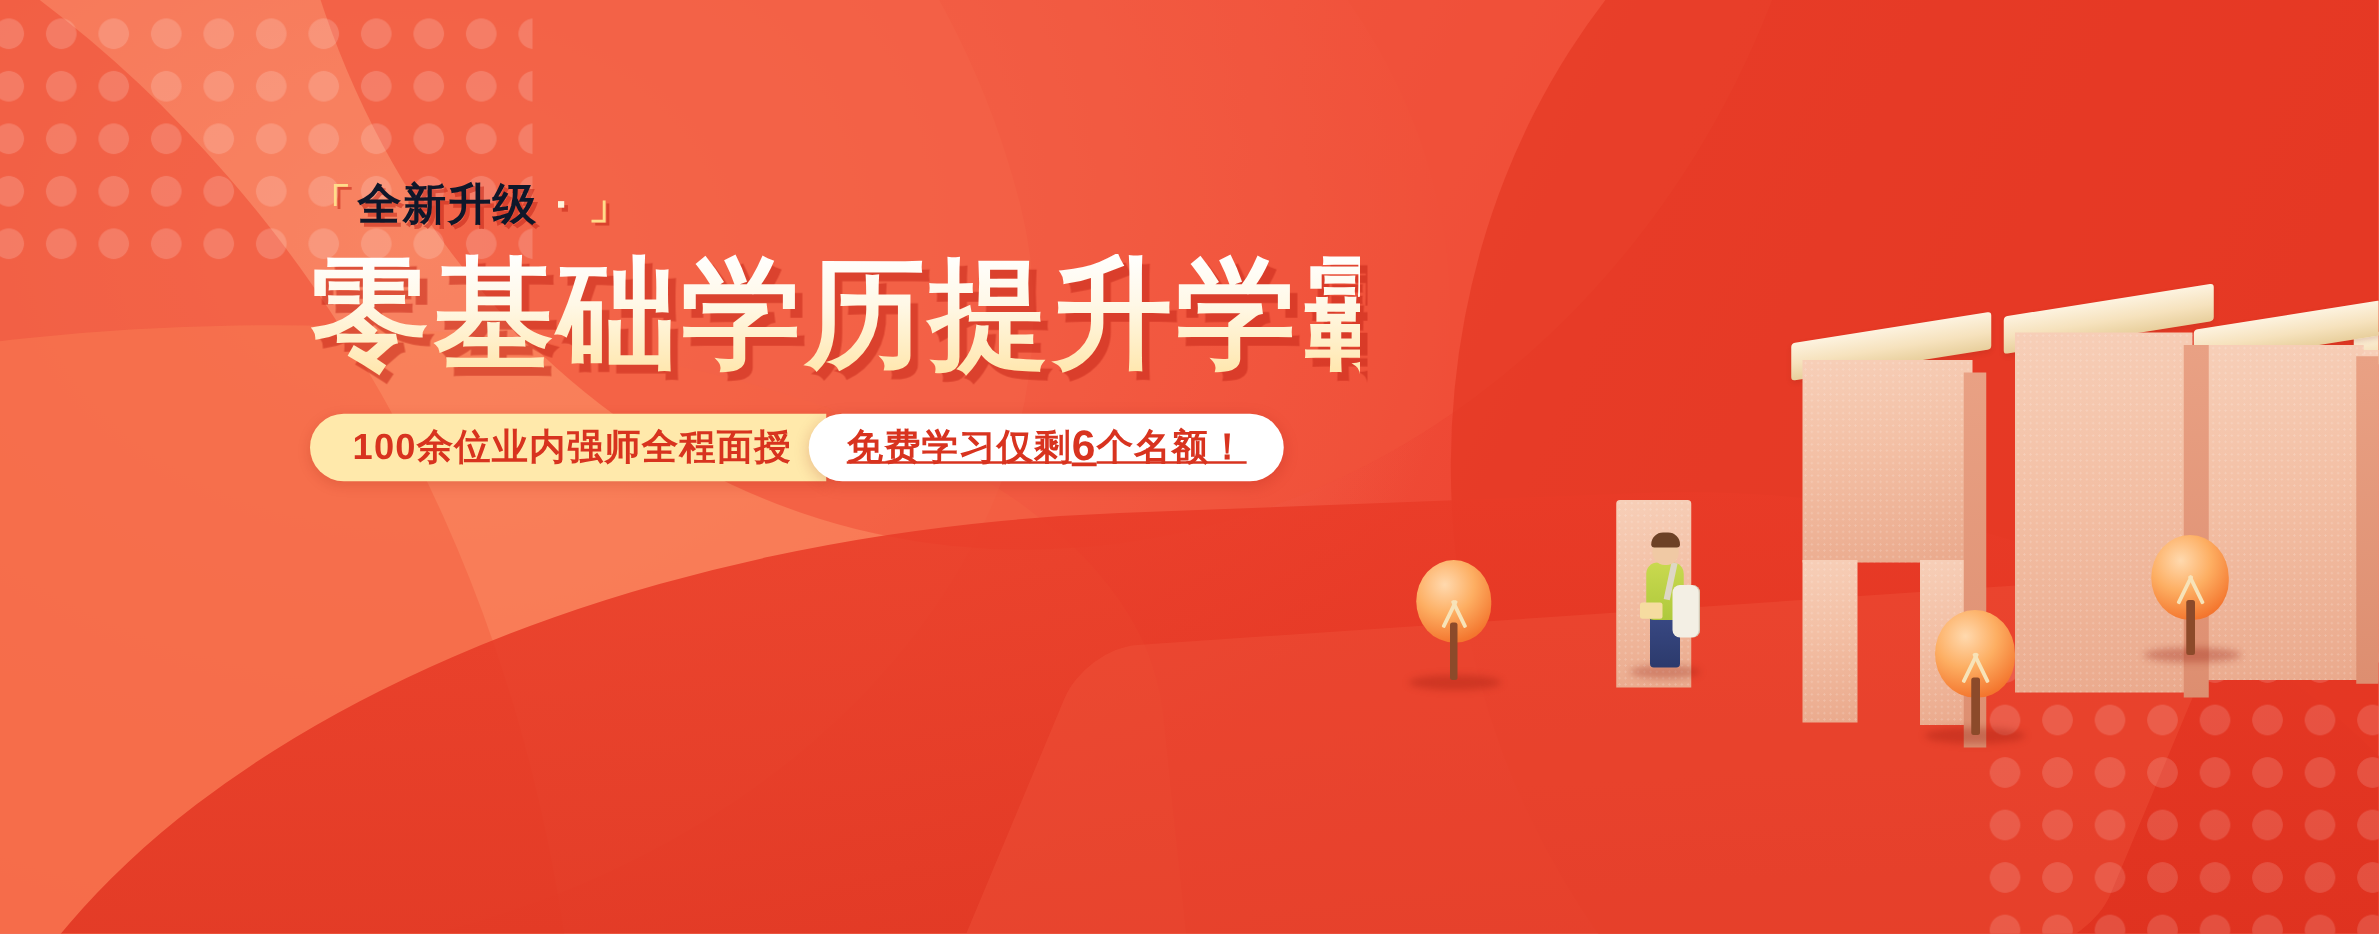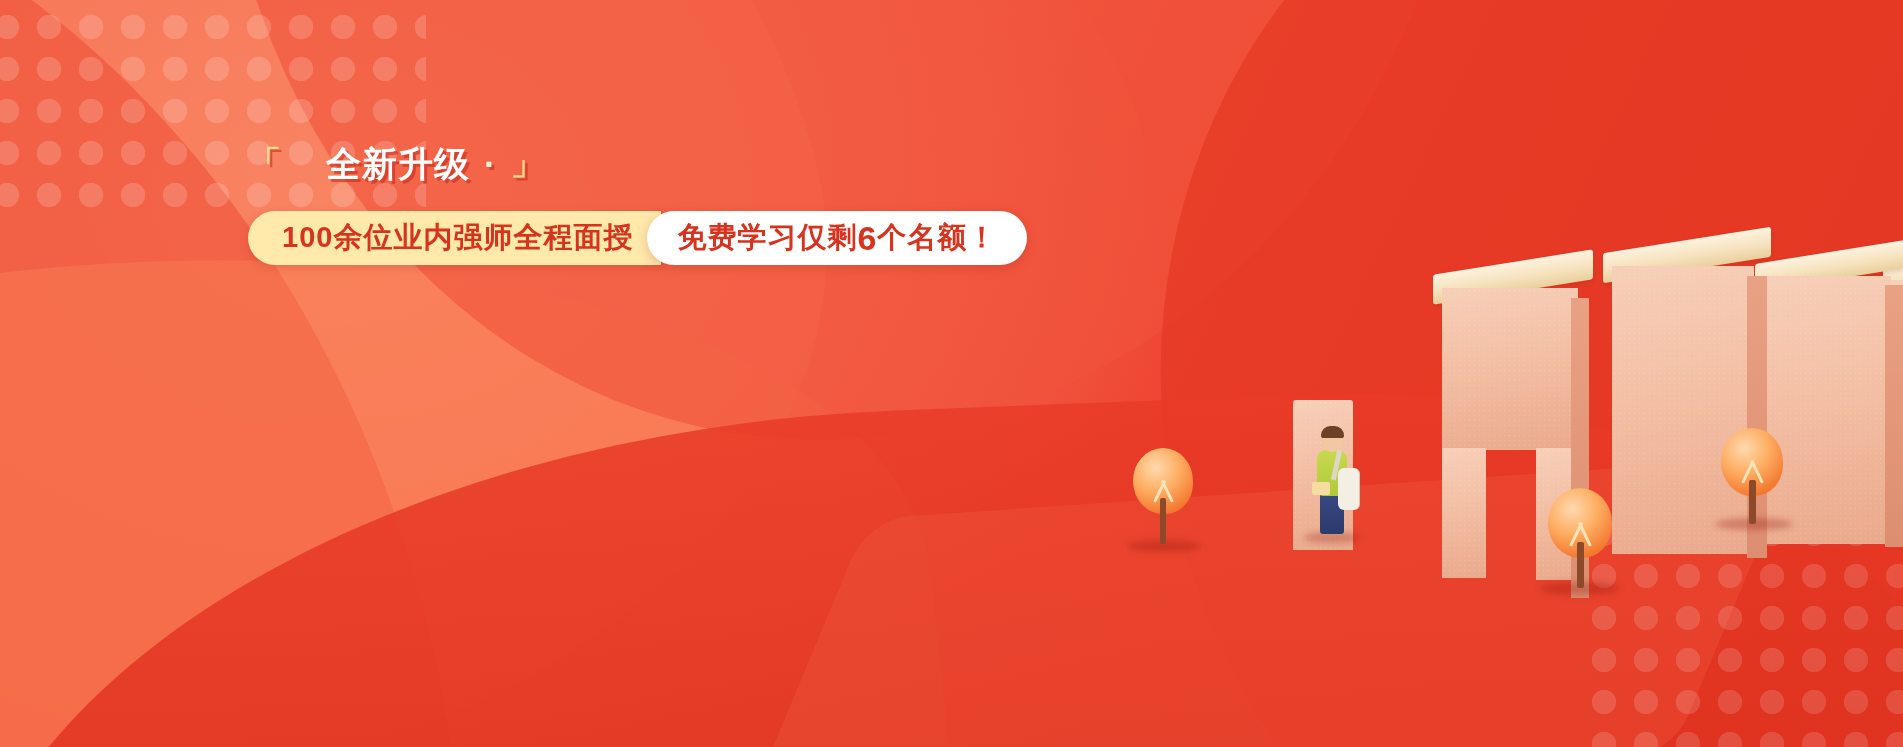--- a/index.html
+++ b/index.html
@@ -68,21 +68,21 @@
   
   .content{ position:absolute; left:248px; top:146px; width:840px; z-index:30; }
 
   .subtitle{
     font-size:35px; font-weight:700; letter-spacing:1px; line-height:1;
     color:#fff4dc; white-space:nowrap;
     text-shadow:3px 3px 0 rgba(196,38,24,.55);
     display:flex; align-items:flex-start; gap:4px;
   }
   .subtitle .brk{ color:#ffdc8a; font-size:33px; font-weight:700; }
-  .subtitle .hl{ color:#ffffff;margin-left:40px; }
+  .subtitle .hl{ color:#0f172a; }
   .subtitle .dot-sep{ padding:0 10px; color:#fff4dc; }
 
   .headline{
     margin-top:22px;
     font-size:96px; font-weight:800; line-height:1.02;
     letter-spacing:3px; white-space:nowrap;
     background:linear-gradient(180deg,#ffffff 0%,#fff8e6 42%,#ffe6ab 100%);
     -webkit-background-clip:text; background-clip:text; color:transparent;
     filter:drop-shadow(6px 7px 0 rgba(198,40,26,.55));
   }
@@ -97,20 +97,21 @@
     border-radius:27px 0 0 27px; white-space:nowrap;
     box-shadow:0 3px 10px rgba(150,25,12,.18);
   }
   .pill-b{
     display:flex; align-items:center; justify-content:center;
     height:54px; padding:4px 30px; margin-left:-14px;
     background:#ffffff; color:#d8331f;
     font-size:29px; font-weight:800; letter-spacing:1px;
     border-radius:27px; white-space:nowrap;
     box-shadow:0 3px 12px rgba(150,25,12,.22);
+    text-decoration:underline;
   }
   .pill-b .num{ font-size:34px; font-weight:800; }
 
   
   .illo{ position:absolute; right:0; top:0; width:860px; height:747px; z-index:20; }
 
   .arch{ position:absolute; }
   .arch .slab-top{
     position:absolute; left:0; top:0;
     background:linear-gradient(180deg,#fdf3e0 0%,#f6e2bd 55%,#e8cf9c 100%);
@@ -254,20 +255,21 @@
 
   <div class="content">
 
     <div class="subtitle">
       <span class="brk">「</span>
       <span class="hl">全新升级</span>
       <span class="dot-sep">·</span>
       <span class="brk">」</span>
     </div>
 
+    <div class="headline">零基础学历提升学霸班</div>
 
     <div class="badges">
       <div class="pill-a">100余位业内强师全程面授</div>
       <div class="pill-b">
         <span>免费学习仅剩</span>
         <span class="num">6</span>
         <span>个名额！</span>
       </div>
     </div>
 

